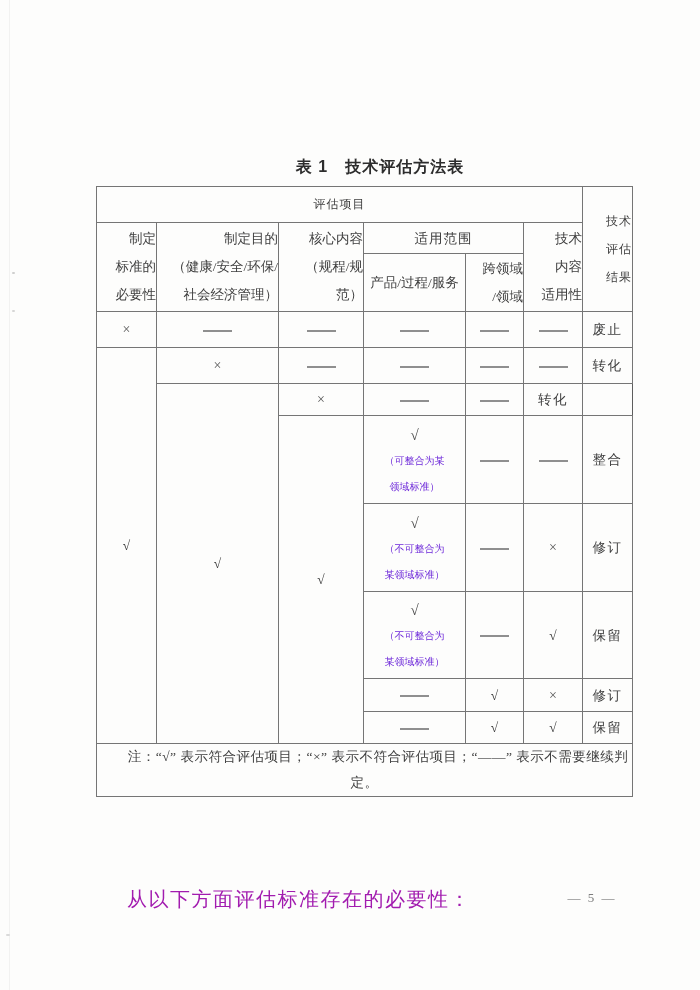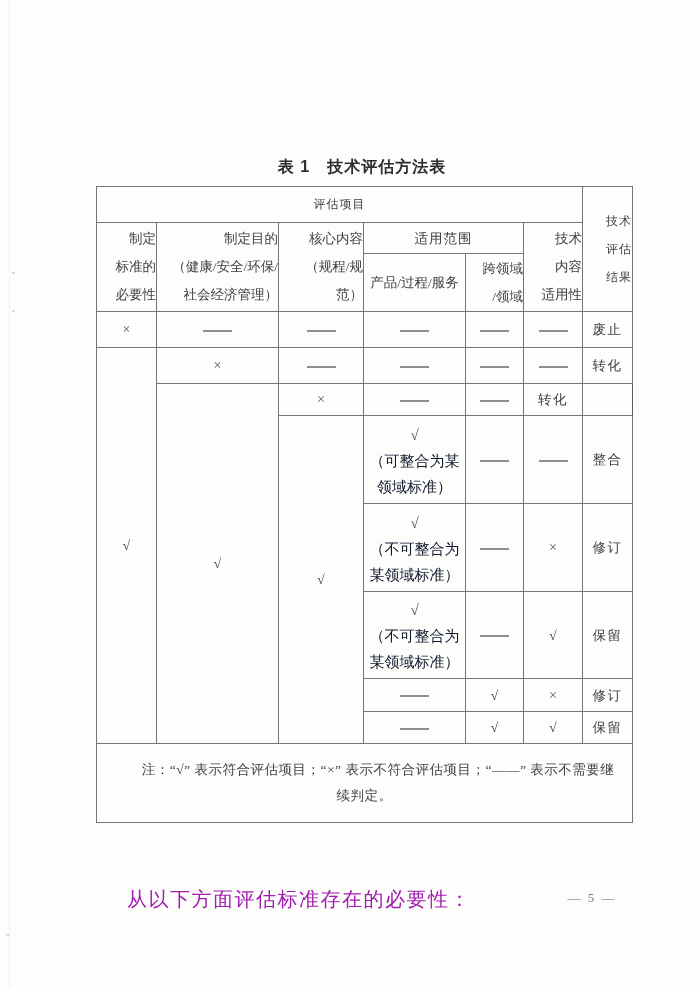--- a/index.html
+++ b/index.html
@@ -13,21 +13,21 @@
   }
   .page{position:absolute;inset:0;}
   
   .scan-edge{position:absolute;left:9px;top:0;width:1px;height:990px;background:rgba(0,0,0,0.045);}
   .speck{position:absolute;background:#cfcfcf;border-radius:1px;}
   .speck.s1{left:12px;top:272px;width:3px;height:2px;}
   .speck.s2{left:12px;top:310px;width:3px;height:2px;background:#d6d6d6;}
   .speck.s3{left:6px;top:934px;width:4px;height:2px;background:#dadada;}
 
   .doc-title{
-    position:absolute;left:94px;top:157px;width:536px;
+    position:absolute;left:112px;top:157px;width:536px;
     text-align:center;
     font-family:"Liberation Sans","DejaVu Sans",sans-serif;
     font-weight:bold;font-size:16px;color:#2d2d2d;
     letter-spacing:1px;
   }
 
   table.eval{
     position:absolute;left:96px;top:186px;
     width:536px;height:609px;
     border-collapse:collapse;table-layout:fixed;
@@ -40,32 +40,32 @@
     padding:0;
     font-size:13.5px;color:#3e3e3e;
     line-height:27px;
   }
   tr.hr1 th{font-size:12px;letter-spacing:1px;}
   th .hl{line-height:28px;text-align:right;}
   th.h-scope{letter-spacing:1px;}
   td.sym{font-size:15px;color:#4a4a4a;}
   td.sym.cross{font-size:14px;color:#555;}
   .sym-top{font-size:15px;color:#4a4a4a;line-height:26px;padding-top:2px;}
-  .cell-line{font-size:15px;color:#0f172a;line-height:26px;}
+  .cell-line{font-size:10px;color:#6d28d9;line-height:26px;}
   td.result-cell{font-size:13.5px;color:#575757;letter-spacing:1.5px;font-family:Liberation Serif, serif;}
   span.dash-line{
     display:inline-block;width:29px;height:2px;
     background:#8f8f8f;vertical-align:middle;
   }
   td.note-cell{
     text-align:left;vertical-align:middle;
     padding:3px 9px 5px 9px;
   }
   .note-text{
-    margin:13px;text-indent:2em;
+    margin:0;text-indent:2em;
     font-size:13.5px;line-height:26px;color:#404040;
     letter-spacing:0.5px;
   }
   .section-heading{
     position:absolute;left:132px;top:804px;
     font-size:17px;font-weight:bold;color:#222;
     letter-spacing:1px;
   }
   .body-paragraph{
     position:absolute;left:127px;top:886px;

